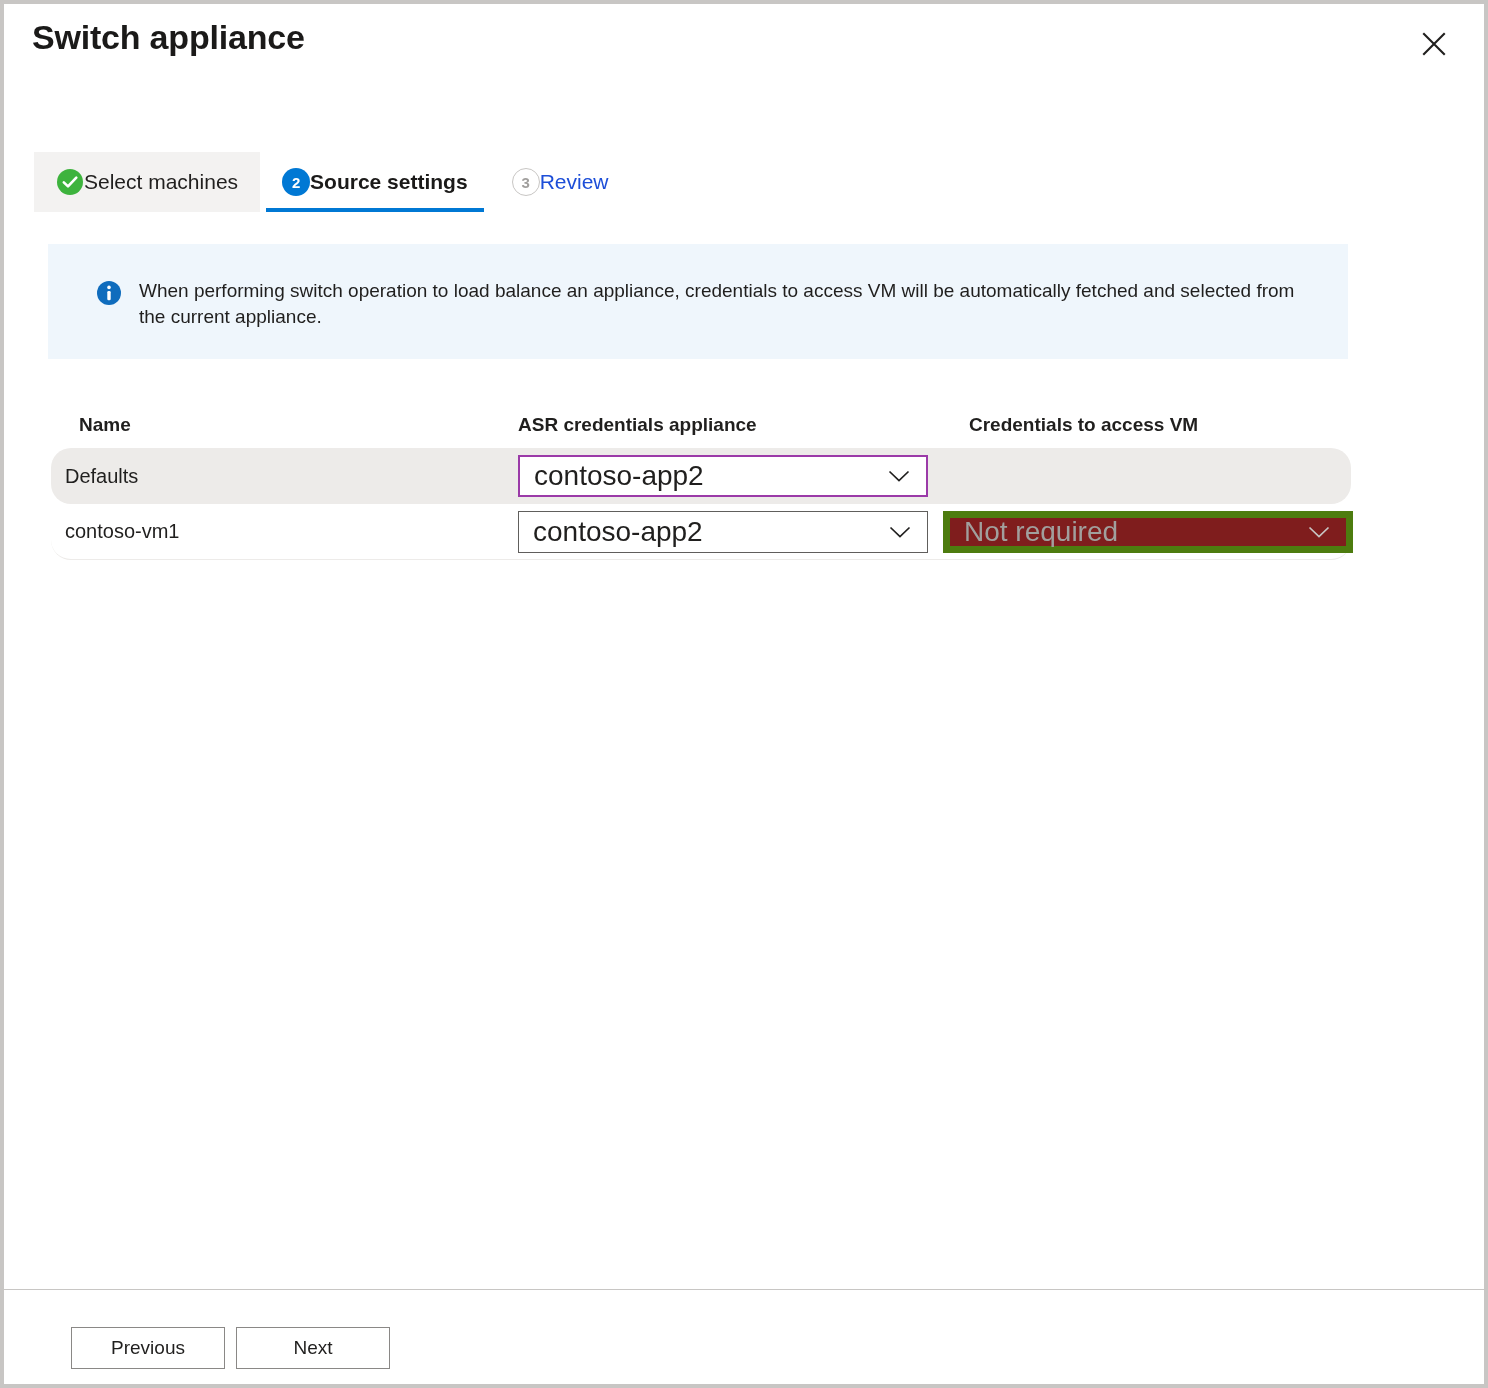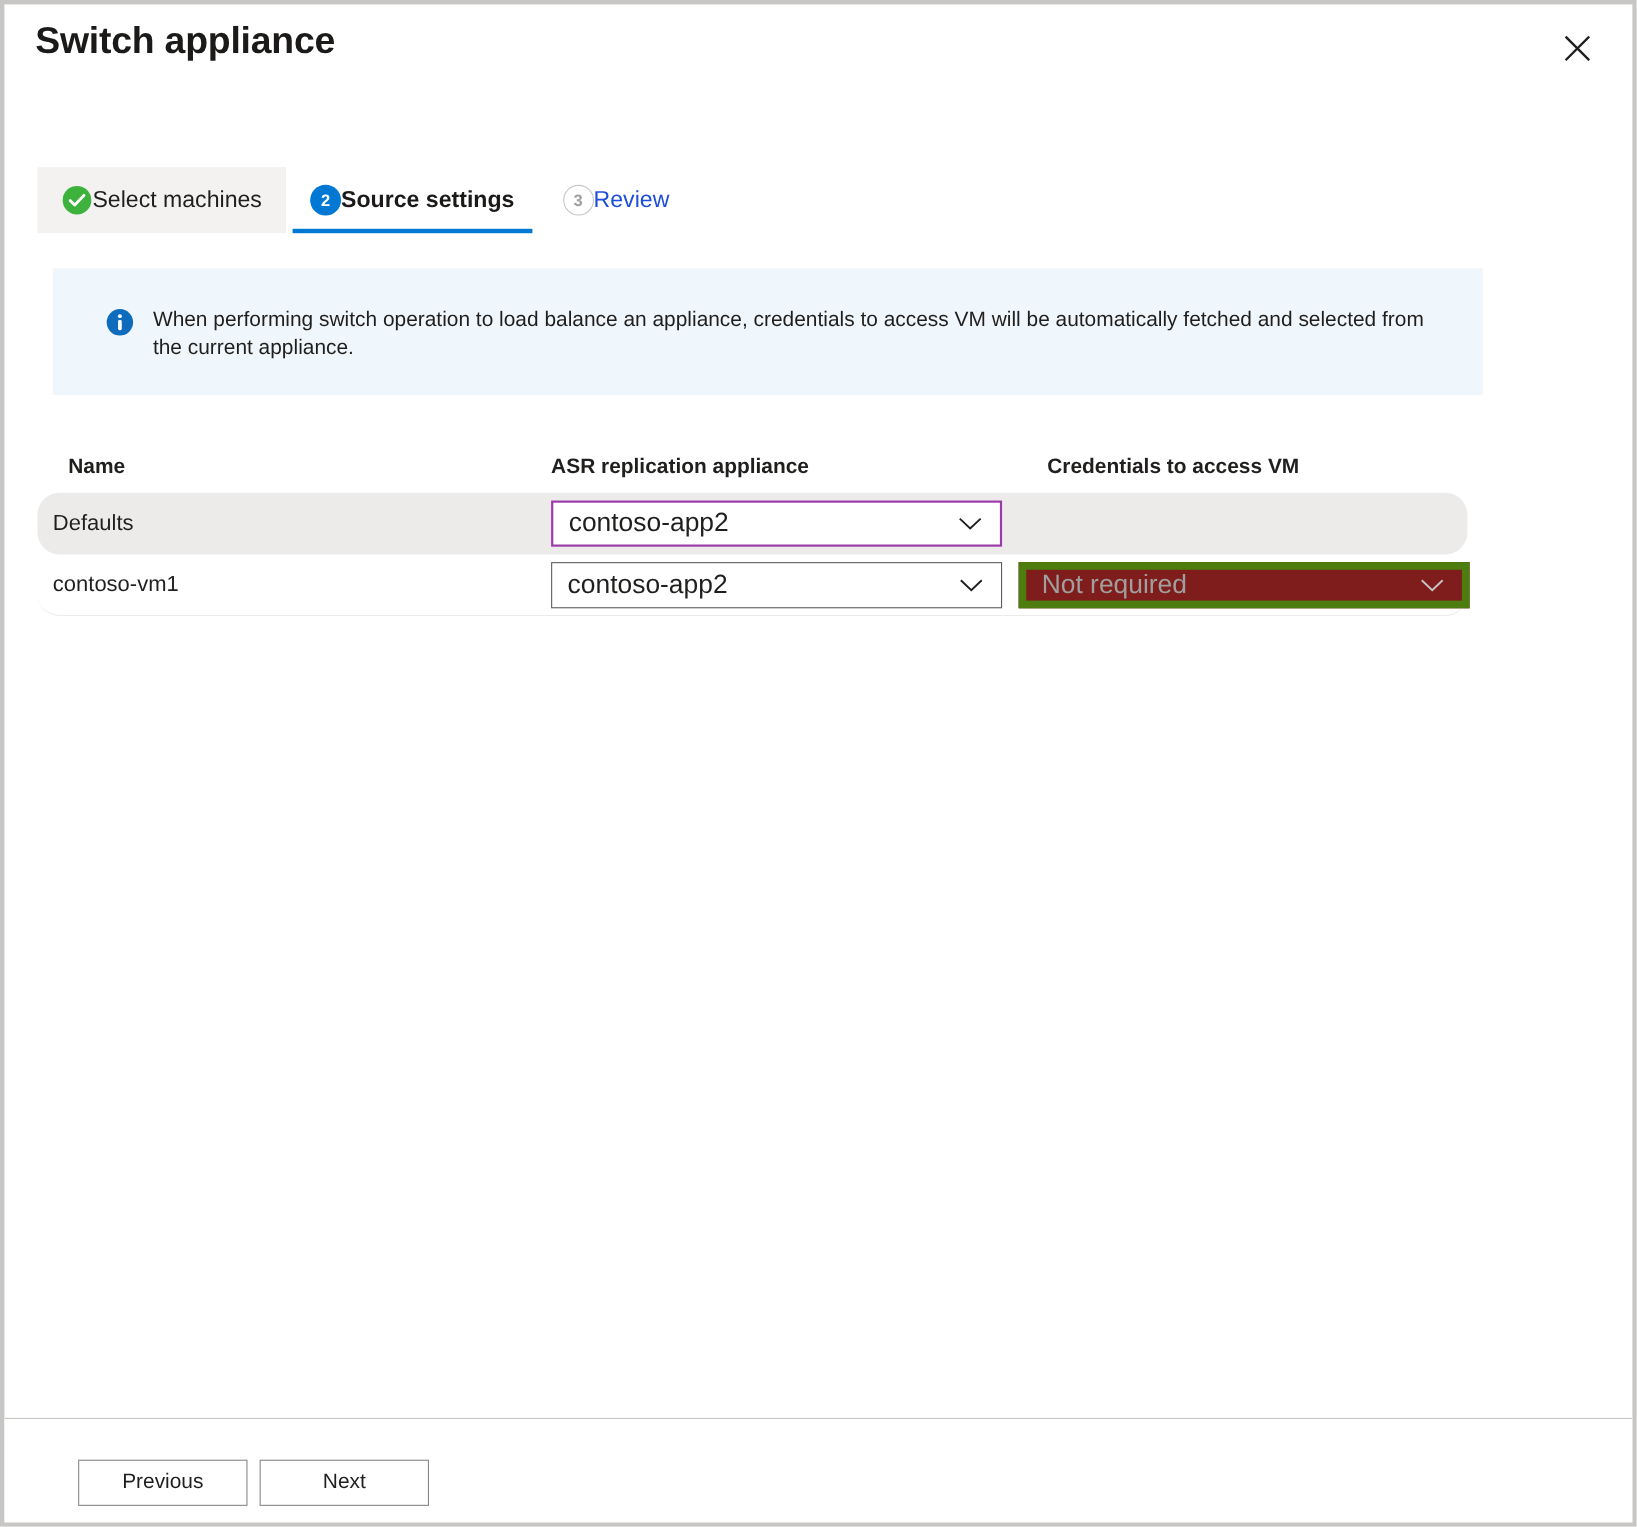--- a/index.html
+++ b/index.html
@@ -140,21 +140,21 @@
   .info-text {
     font-size: 19px;
     line-height: 1.38;
     color: #201f1e;
     max-width: 1170px;
   }
 
   
   .table {
     position: absolute;
-    left: 30px;
+    left: 47px;
     top: 398px;
     width: 1300px;
   }
   .thead {
     display: flex;
     align-items: center;
     height: 46px;
   }
   .th {
     font-size: 19px;
@@ -206,21 +206,21 @@
   .dropdown.focused {
     border: 2px solid #8a2be2;
     border-color: #9b3aa8;
   }
   .dropdown.disabled {
     background: #7f1d1d;
     border: 7px solid #4d7c0f;
     cursor: default;
   }
   .dd-value {
-    font-size: 24px;
+    font-size: 28px;
     color: #201f1e;
     padding-left: 14px;
     flex: 1;
     overflow: hidden;
     text-overflow: ellipsis;
     white-space: nowrap;
   }
   .dropdown.disabled .dd-value { color: #a19f9d; }
   .dd-caret {
     flex: none;
@@ -306,21 +306,21 @@
         <rect x="11.3" y="11" width="3.4" height="9.2" rx="1.3" fill="#ffffff"></rect>
       </svg>
     </span>
     <div class="info-text">When performing switch operation to load balance an appliance, credentials to access VM will be automatically fetched and selected from the current appliance.</div>
   </div>
 
   <div class="table">
 
     <div class="thead">
       <div class="th col-name">Name</div>
-      <div class="th col-asr">ASR replication appliance</div>
+      <div class="th col-asr">ASR credentials appliance</div>
       <div class="th col-creds">Credentials to access VM</div>
     </div>
 
     <div class="trow shaded">
       <div class="cell-name">Defaults</div>
 
       <div class="cell-ctrl cell-asr">
         <div class="dropdown dd-asr focused">
           <span class="dd-value">contoso-app2</span>
           <span class="dd-caret">

